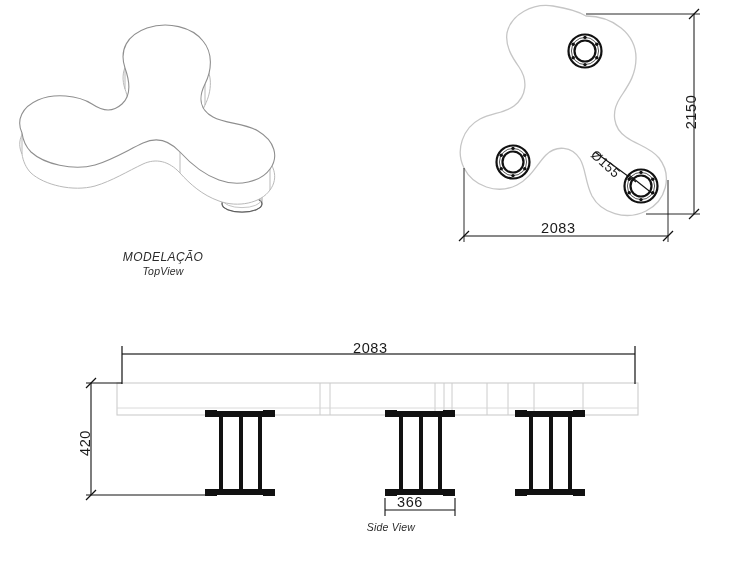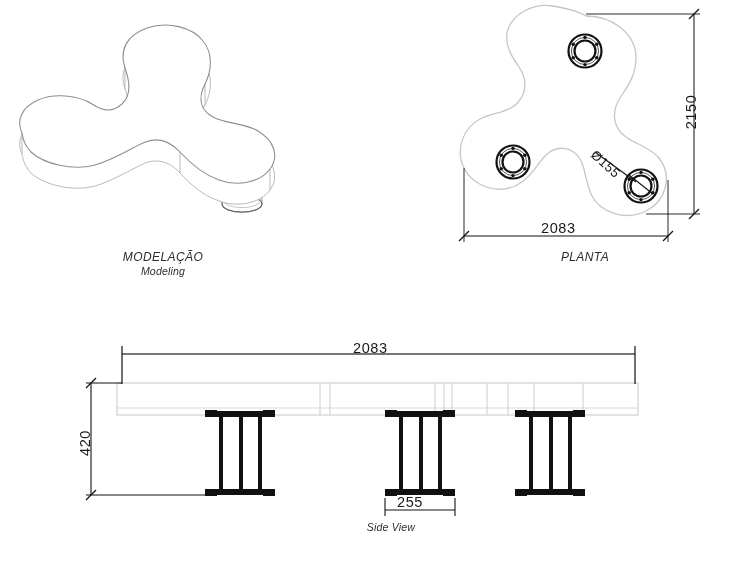--- a/index.html
+++ b/index.html
@@ -272,28 +272,27 @@
   <div class="dim-text" id="dim-2083-top">2083</div>
 
   <div class="dim-text dim-vert" id="dim-2150-right">2150</div>
 
   <div class="dim-text" id="dim-d155">Ø155</div>
 
   <div class="dim-text" id="dim-2083-elev">2083</div>
 
   <div class="dim-text dim-vert" id="dim-420-elev">420</div>
 
-  <div class="dim-text" id="dim-255-elev">255</div>
+  <div class="dim-text" id="dim-255-elev">366</div>
 
   <div class="caption" id="cap-modeling">
     <span class="cap-main">MODELAÇÃO</span>
-    <span class="cap-sub">Modeling</span>
+    <span class="cap-sub">TopView</span>
   </div>
 
   <div class="caption" id="cap-topview">
-    <span class="cap-main">PLANTA</span>
   </div>
 
   <div class="caption" id="cap-sideview">
     <span class="cap-sub">Side View</span>
   </div>
 
 </div>
 
 </body></html>

